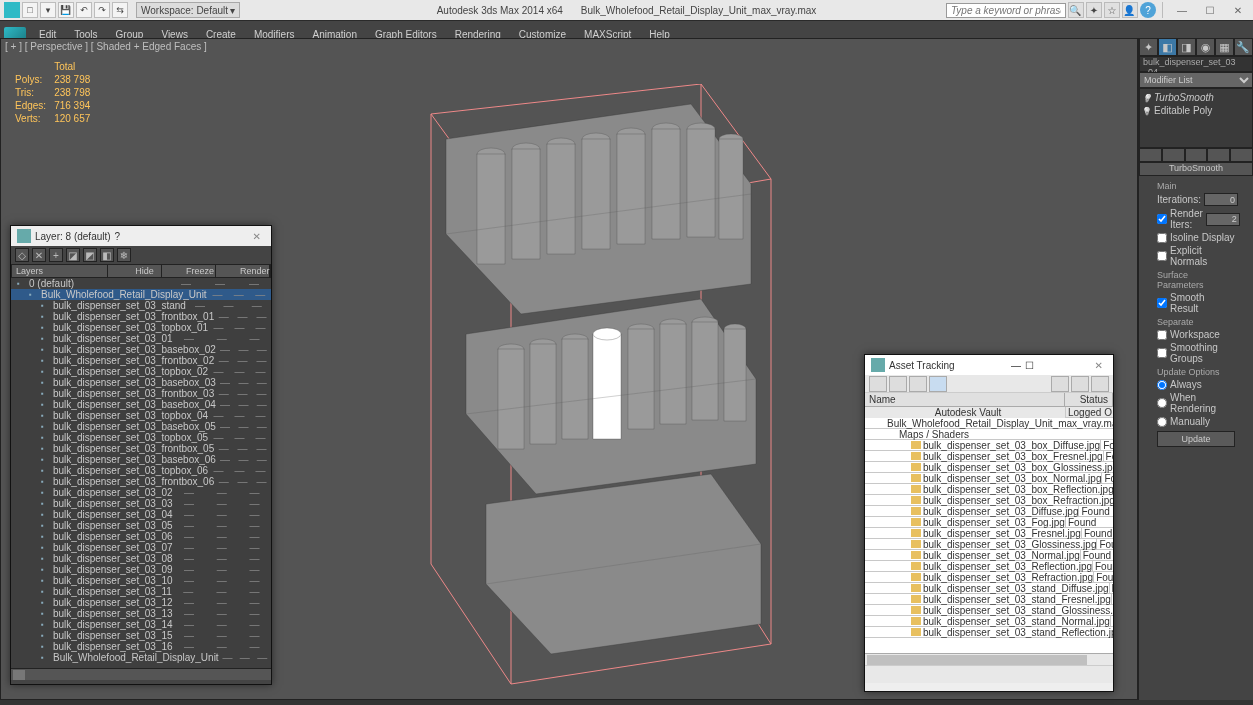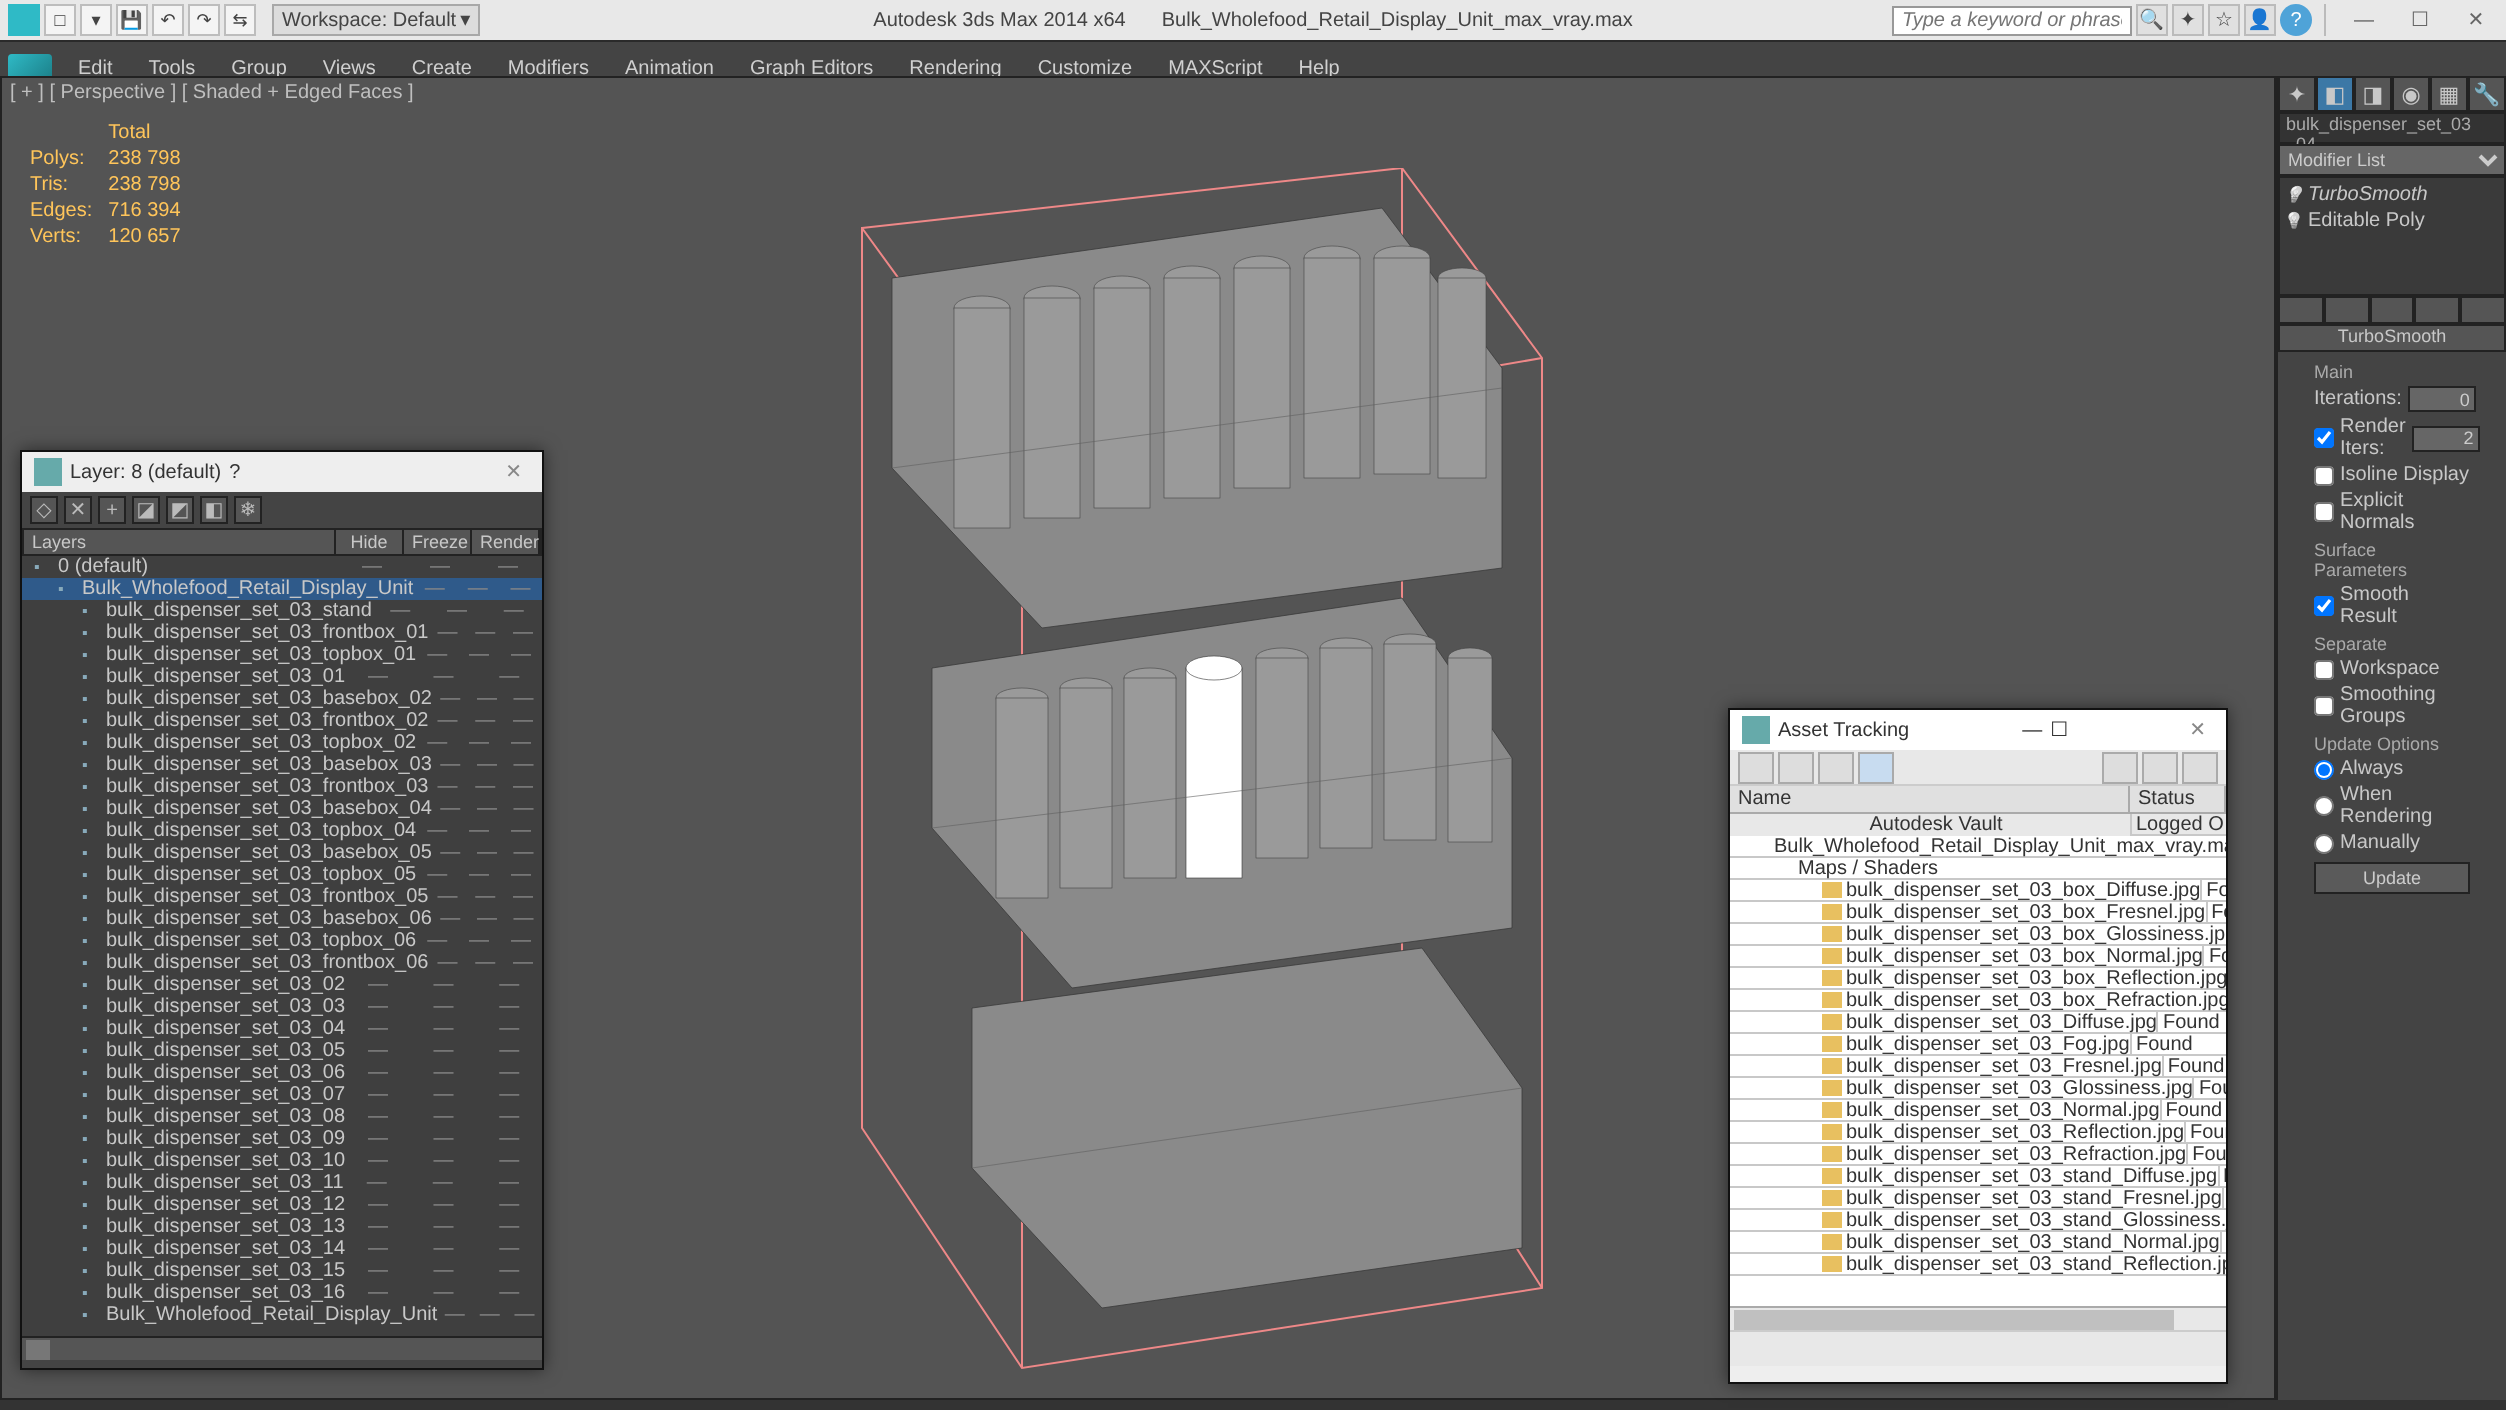--- a/index.html
+++ b/index.html
@@ -55,21 +55,21 @@
 .cmd .rollout input[type=checkbox], .cmd .rollout input[type=radio] { width:10px; height:10px; }
 
 
 .float { position:absolute; background:#444; border:1px solid #111; box-shadow:0 0 8px rgba(0,0,0,.5); }
 #layer-win { left:10px; top:225px; width:262px; height:460px; }
 .float .ttl { height:20px; background:#eee; color:#333; display:flex; align-items:center; padding:0 6px; gap:4px; }
 .float .ttl .ic { width:14px; height:14px; background:#6aa; }
 .float .ttl .x { margin-left:auto; color:#888; padding:0 4px; }
 #layer-win .tools { height:18px; background:#444; display:flex; align-items:center; gap:3px; padding:0 4px; }
 #layer-win .tools span { width:14px; height:14px; background:#555; border:1px solid #222; display:flex; align-items:center; justify-content:center; font-size:10px; color:#bbb; }
-#layer-win .hdr-row { display:flex; background:#555; border:1px solid #222; }
+#layer-win .hdr-row { display:flex; background:#555; border:1px solid #222;gap:20px; }
 #layer-win .hdr-row span { padding:1px 4px; border-right:1px solid #222; font-size:9px; }
 #layer-win .hdr-row .c1 { flex:1; }
 #layer-win .hdr-row .cc { width:34px; text-align:center; }
 #layer-win .tree { flex:1; overflow:auto; background:#3f3f3f; height:390px; }
 #layer-win .tree .row { display:flex; align-items:center; height:11px; font-size:9px; padding-left:4px; }
 #layer-win .tree .row.sel { background:#2f5a8a; }
 #layer-win .tree .row .nm { flex:1; display:flex; align-items:center; gap:2px; }
 #layer-win .tree .row .nm .ind { display:inline-block; }
 #layer-win .tree .row .cc { width:34px; text-align:center; color:#888; }
 #layer-win .tree .row .ico { width:10px; font-size:8px; color:#8ab; }
@@ -79,21 +79,21 @@
 
 #asset-win { left:864px; top:354px; width:250px; height:338px; background:#eee; color:#333; }
 #asset-win .ttl { background:#fff; }
 #asset-win .mbar { height:16px; display:flex; gap:10px; padding:0 6px; font-size:10px; color:#555; background:#f4f4f4; border-bottom:1px solid #ccc; }
 #asset-win .atools { height:18px; background:#e8e8e8; display:flex; gap:2px; padding:0 4px; align-items:center; border-bottom:1px solid #ccc; }
 #asset-win .atools span { width:18px; height:16px; background:#ddd; border:1px solid #aaa; }
 #asset-win .atools .r { margin-left:auto; }
 #asset-win .ahdr { display:flex; background:#e0e0e0; border-bottom:1px solid #aaa; }
 #asset-win .ahdr span { padding:1px 4px; border-right:1px solid #aaa; font-size:10px; }
 #asset-win .ahdr .n { flex:1; }
-#asset-win .ahdr .s { width:48px; }
+#asset-win .ahdr .s { width:48px;text-align:right; }
 #asset-win .alist { height:246px; overflow:auto; background:#fff; }
 #asset-win .alist .ar { display:flex; height:11px; font-size:9px; border-bottom:1px solid #c8c8c8; align-items:center; }
 #asset-win .alist .ar .n { flex:1; display:flex; align-items:center; gap:2px; padding-left:4px; }
 #asset-win .alist .ar .s { width:48px; border-left:1px solid #c8c8c8; padding-left:2px; }
 #asset-win .alist .ar .ic { width:10px; height:8px; background:#e8c060; display:inline-block; }
 #asset-win .alist .ar.lvl0 .n { padding-left:6px; background:#e8e8e8;justify-content:center; }
 #asset-win .alist .ar.lvl0 { background:#e8e8e8; }
 #asset-win .alist .ar.lvl1 .n { padding-left:22px; }
 #asset-win .alist .ar.lvl2 .n { padding-left:34px; }
 #asset-win .alist .ar.lvl3 .n { padding-left:46px; }

